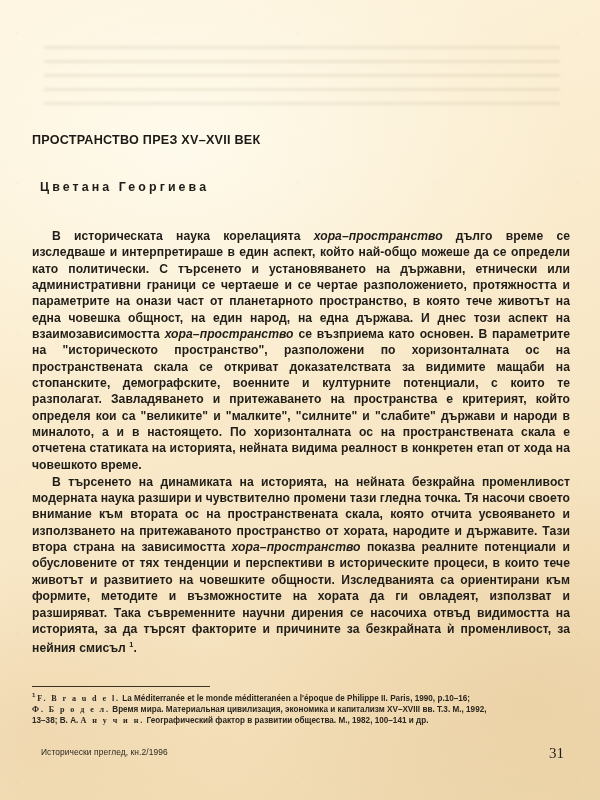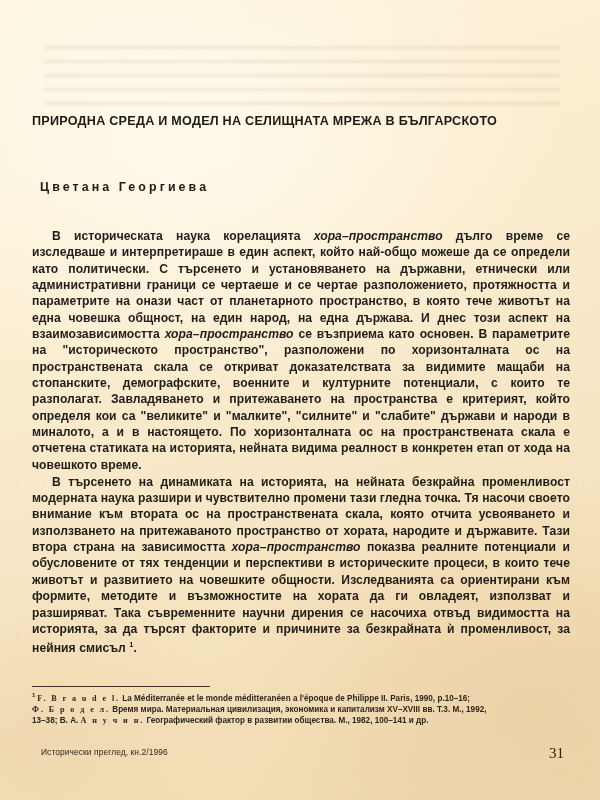--- a/index.html
+++ b/index.html
@@ -178,22 +178,22 @@
 </head>
 <body>
 
 <div class="page">
   <div class="grain"></div>
   <div class="bleed"></div>
 
   <div class="content">
 
     <h1 class="article-title">
-      <span>ПРИРОДНА СРЕДА И МОДЕЛ НА СЕЛИЩНАТА МРЕЖА В БЪЛГАРСКОТО</span>
       <br>
+      <span>ПРОСТРАНСТВО ПРЕЗ XV–XVII ВЕК</span>
     </h1>
 
     <div class="author">Цветана Георгиева</div>
 
     <div class="body-text">
 
       <p class="para"><span>В историческата наука корелацията </span><i>хора–пространство</i><span> дълго време се изследваше и интерпретираше в един аспект, който най-общо можеше да се определи като политически. С търсенето и установяването на държавни, етнически или административни граници се чертаеше и се чертае разположението, протяжността и параметрите на онази част от планетарното пространство, в която тече животът на една човешка общност, на един народ, на една държава. И днес този аспект на взаимозависимостта </span><i>хора–пространство</i><span> се възприема като основен. В параметрите на "историческото пространство", разположени по хоризонталната ос на пространствената скала се откриват доказателствата за видимите мащаби на стопанските, демографските, военните и културните потенциали, с които те разполагат. Завладяването и притежаването на пространства е критерият, който определя кои са "великите" и "малките", "силните" и "слабите" държави и народи в миналото, а и в настоящето. По хоризонталната ос на пространствената скала е отчетена статиката на историята, нейната видима реалност в конкретен етап от хода на човешкото време.</span></p>
 
       <p class="para"><span>В търсенето на динамиката на историята, на нейната безкрайна променливост модерната наука разшири и чувствително промени тази гледна точка. Тя насочи своето внимание към втората ос на пространствената скала, която отчита усвояването и използването на притежаваното пространство от хората, народите и държавите. Тази втора страна на зависимостта </span><i>хора–пространство</i><span> показва реалните потенциали и обусловените от тях тенденции и перспективи в историческите процеси, в които тече животът и развитието на човешките общности. Изследванията са ориентирани към формите, методите и възможностите на хората да ги овладеят, използват и разширяват. Така съвременните научни дирения се насочиха отвъд видимостта на историята, за да търсят факторите и причините за безкрайната ѝ променливост, за нейния смисъл </span><sup class="sup-ref">1</sup><span>.</span></p>
 

